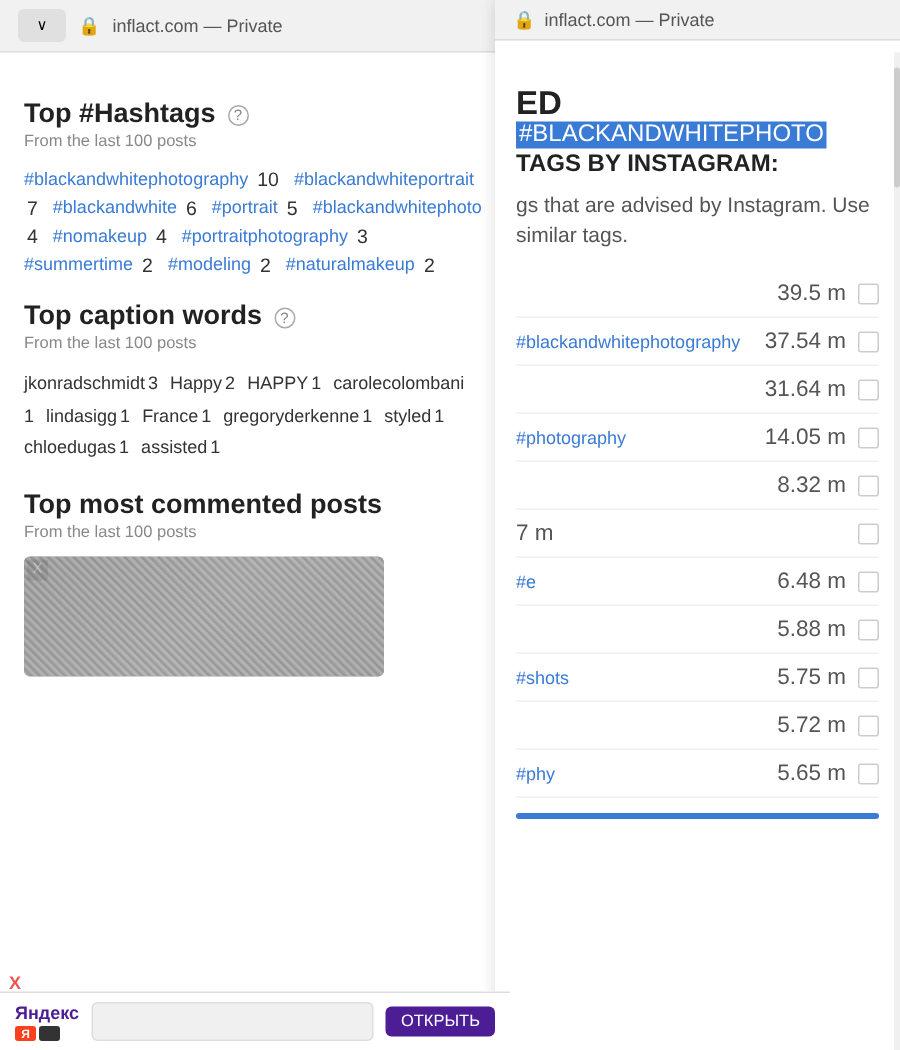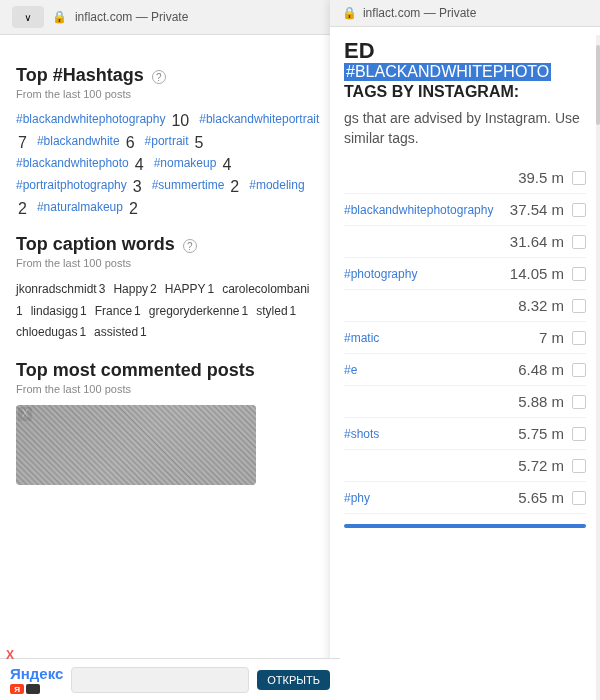--- a/index.html
+++ b/index.html
@@ -89,21 +89,21 @@
       margin-bottom: 16px;
     }
 
     .hashtag-item {
       font-size: 12px;
       color: #3a7bd5;
       cursor: pointer;
     }
 
     .hashtag-count {
-      font-size: 16px;
+      font-size: 13px;
       color: #333;
       margin-left: 2px;
       margin-right: 6px;
     }
 
     .section-divider {
       margin: 16px 0 12px 0;
     }
 
     .caption-words {
@@ -169,23 +169,23 @@
       z-index: 10;
     }
 
     .yandex-logo {
       display: flex;
       flex-direction: column;
       align-items: flex-start;
     }
 
     .yandex-name {
-      font-size: 15px;
+      font-size: 12px;
       font-weight: 600;
-      color: #3b82f6;
+      color: #4c1d95;
     }
 
     .yandex-icons {
       display: flex;
       gap: 2px;
       margin-top: 2px;
     }
 
     .yandex-icon-y {
       width: 14px;
@@ -209,21 +209,21 @@
 
     .input-bar {
       flex: 1;
       height: 26px;
       background: #f0f0f0;
       border: 1px solid #ddd;
       border-radius: 4px;
     }
 
     .open-btn {
-      background: #0c4a6e;
+      background: #4c1d95;
       color: #fff;
       border: none;
       border-radius: 4px;
       padding: 4px 10px;
       font-size: 11px;
       cursor: pointer;
       white-space: nowrap;
     }
 
     .x-close-ad {
@@ -254,21 +254,21 @@
       padding: 6px 12px;
       border-bottom: 1px solid #ddd;
       font-size: 12px;
       color: #555;
       display: flex;
       align-items: center;
       gap: 6px;
     }
 
     .right-content {
-      padding: 12px 14px;
+      padding: 30px 14px;
       overflow-y: auto;
       height: calc(700px - 35px);
     }
 
     .right-title-line1 {
       font-size: 22px;
       font-weight: 900;
       color: #222;
       line-height: 1.1;
     }
@@ -502,21 +502,20 @@
       </div>
 
 
       <div class="tag-row">
         <span class="tag-name"></span>
         <span class="tag-count">8.32 m</span>
         <div class="tag-checkbox"></div>
       </div>
 
       <div class="tag-row">
-        <span class="tag-name">#matic</span>
         <span class="tag-count">7 m</span>
         <div class="tag-checkbox"></div>
       </div>
 
       <div class="tag-row">
         <span class="tag-name">#e</span>
         <span class="tag-count">6.48 m</span>
         <div class="tag-checkbox"></div>
       </div>
 

